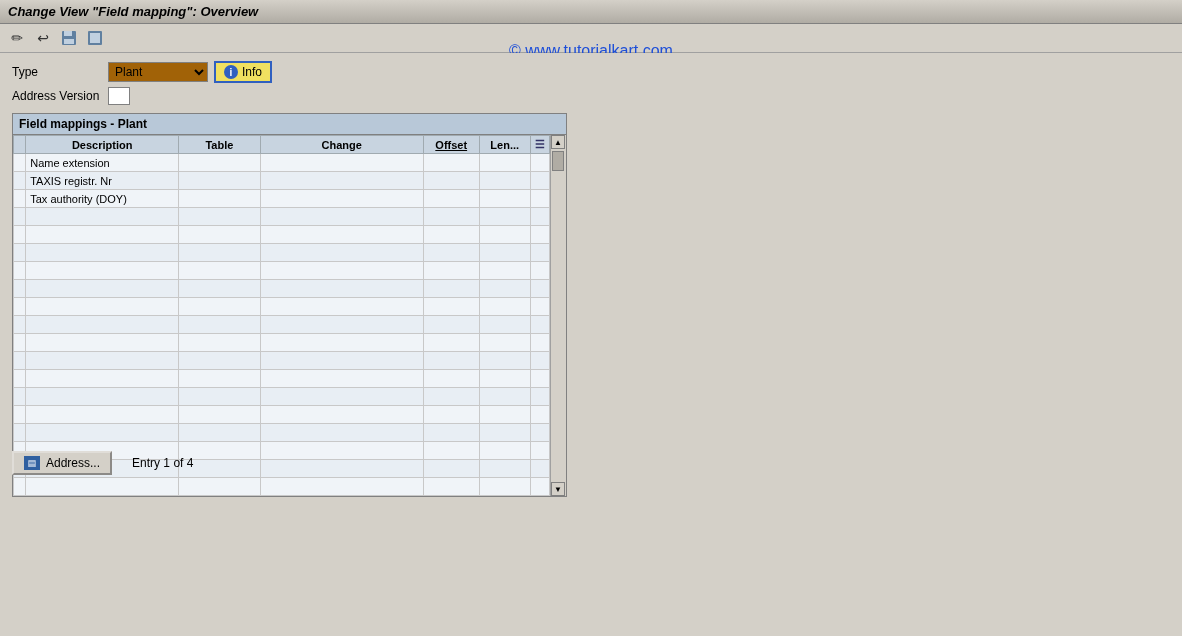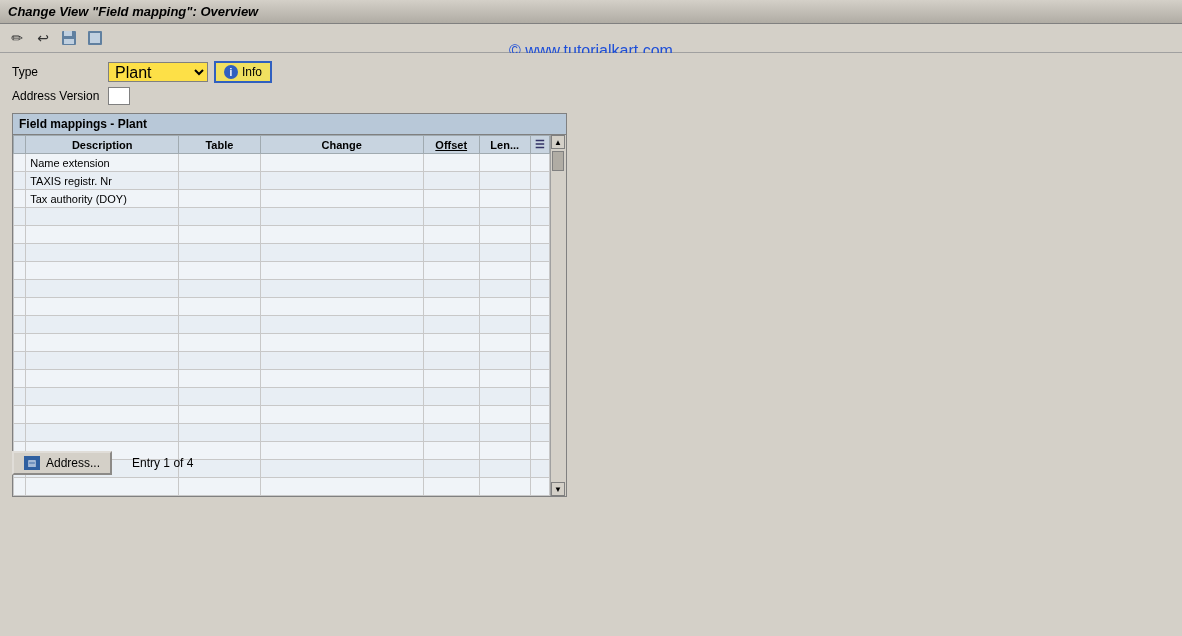--- a/index.html
+++ b/index.html
@@ -72,22 +72,22 @@
       align-items: center;
       gap: 6px;
       margin-bottom: 4px;
     }
     .form-label {
       font-size: 12px;
       min-width: 90px;
     }
     .form-select {
       height: 20px;
-      font-size: 16px;
-      background: #fde047;
+      font-size: 12px;
+      background: #a16207;
       border: 1px solid #808080;
       padding: 0 2px;
       min-width: 100px;
     }
     .info-btn {
       height: 22px;
       padding: 1px 8px;
       font-size: 12px;
       background: #f0e060;
       border: 2px solid #3060c0;

